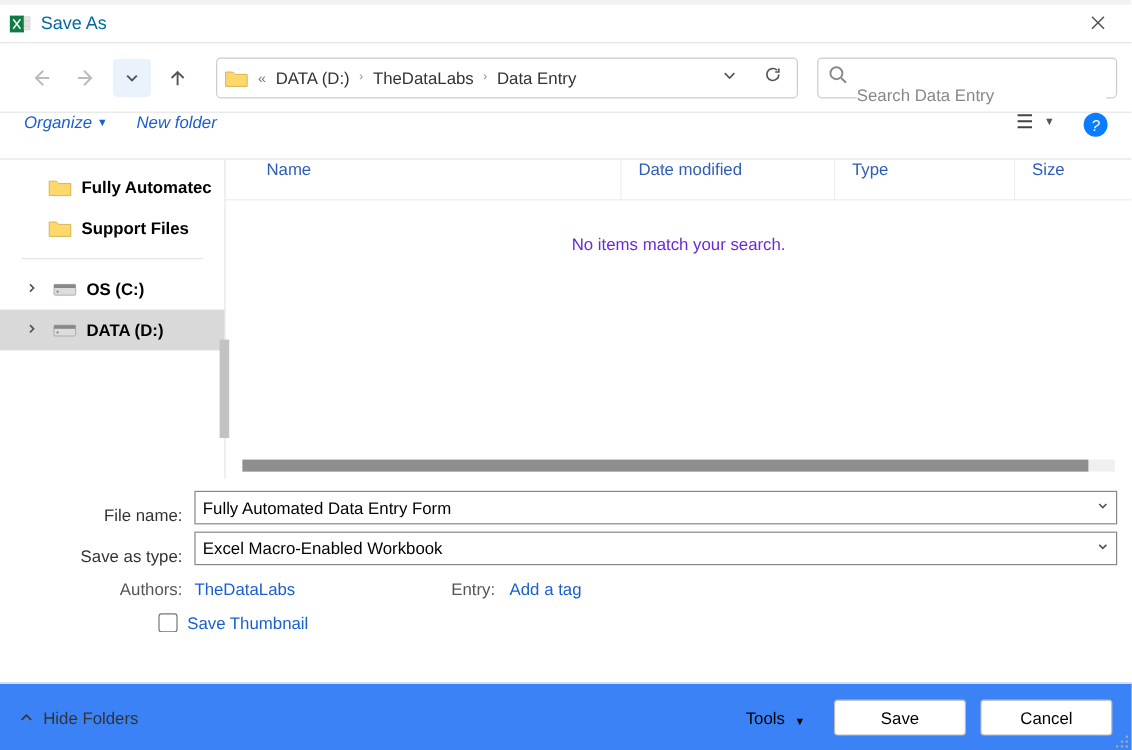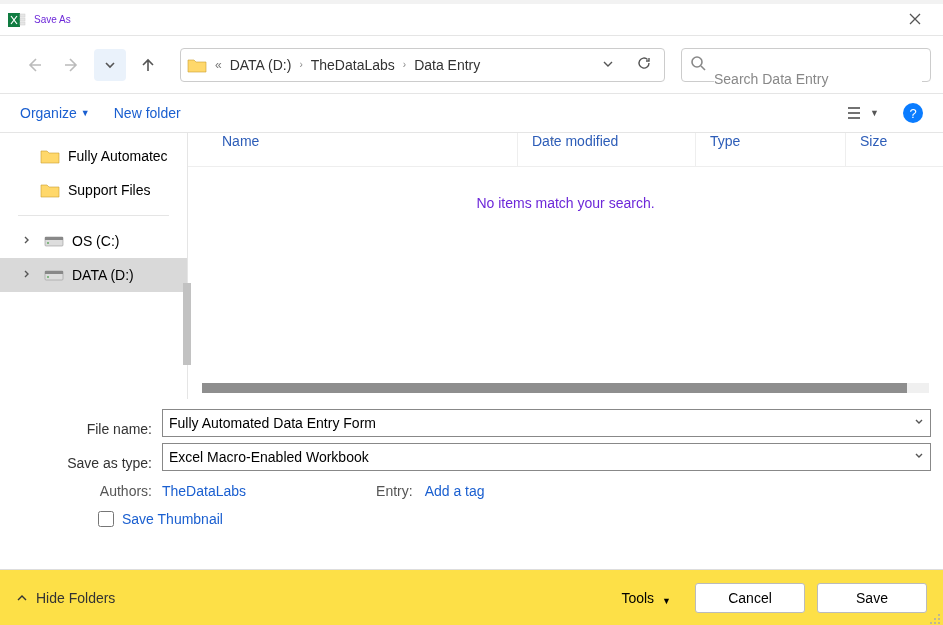--- a/index.html
+++ b/index.html
@@ -7,21 +7,21 @@
 
 
 .top-strip { height: 4px; background: #000; opacity: 0.05; }
 
 
 .titlebar {
   height: 32px; display: flex; align-items: center; padding: 0 8px;
   border-bottom: 1px solid #e5e5e5; background: #fff;
 }
 .titlebar .app-icon { width: 18px; height: 18px; margin-right: 8px; }
-.titlebar .title-text { font-size: 10px; color: #6d28d9; flex: 0 0 auto; }
+.titlebar .title-text { font-size: 15px; color: #0369a1; flex: 0 0 auto; }
 .titlebar .spacer { flex: 1; }
 .titlebar .close { width: 40px; text-align: center; font-size: 14px; color: #666; cursor: pointer; }
 
 
 .nav-row {
   height: 58px; display: flex; align-items: center; padding: 0 12px 0 18px; gap: 6px;
   border-bottom: 1px solid #e5e5e5;
 }
 .nav-btn {
   width: 32px; height: 32px; display: flex; align-items: center; justify-content: center;
@@ -43,33 +43,33 @@
 .searchbox {
   width: 250px; height: 34px; border: 1px solid #ccc; border-radius: 4px; margin-left: 10px;
   display: flex; align-items: center; padding: 0 8px; gap: 8px;
 }
 .searchbox svg { width: 16px; height: 16px; stroke: #888; fill: none; stroke-width: 1.6; }
 .searchbox input { border: none; outline: none; flex: 1; font-size: 14px; color: #333; margin-top: 29px; }
 .searchbox input::placeholder { color: #888; }
 
 
 .toolbar {
-  height: 38px; display: flex; align-items: center; padding: 0 20px; gap: 24px;
+  height: 38px; display: flex; align-items: flex-start; padding: 0 20px; gap: 24px; font-style: italic;
 }
 .toolbar .link { color: #1a5fd0; font-size: 14px; cursor: pointer; display: flex; align-items: center; gap: 4px; }
 .toolbar .link .caret { font-size: 9px; }
 .toolbar .tspacer { flex: 1; }
 .toolbar .view-btn { display: flex; align-items: center; gap: 6px; cursor: pointer; }
 .toolbar .help { width: 20px; height: 20px; border-radius: 50%; background: #0a7cff; color: #fff; font-size: 13px; display: flex; align-items: center; justify-content: center; }
 
 
 .main { display: flex; height: 267px; border-top: 1px solid #e5e5e5; }
 .sidebar { width: 188px; border-right: 1px solid #e5e5e5; padding-top: 6px; position: relative; font-size: 14px; }
 .tree-item { display: flex; align-items: center; height: 34px; padding: 0 8px 0 32px; gap: 8px; cursor: pointer; }
-.tree-item.indent1 { padding-left: 40px; }
+.tree-item.indent1 { padding-left: 40px; font-weight: bold; }
 .tree-item.selected { background: #d9d9d9; }
 .tree-item .exp { width: 14px; text-align: center; color: #666; margin-left: -20px; margin-right: 2px; font-size: 11px; }
 .folder-icon { width: 20px; height: 16px; flex-shrink: 0; }
 .pc-icon { width: 18px; height: 14px; }
 .disk-icon { width: 20px; height: 14px; }
 .sidebar hr { border: none; border-top: 1px solid #e5e5e5; margin: 8px 18px; }
 .scroll-thumb { position: absolute; right: -4px; top: 150px; width: 8px; height: 82px; background: #c2c2c2; border-radius: 0; }
 
 .filepane { flex: 1; display: flex; flex-direction: column; position: relative; }
 .col-headers { height: 34px; display: flex; align-items: center; border-bottom: 1px solid #eee; font-size: 14px; color: #2d5db8; }
@@ -87,27 +87,27 @@
 .formarea { padding: 10px 12px 0 12px; }
 .form-row { display: flex; align-items: flex-end; margin-bottom: 6px; }
 .form-row .lbl { width: 150px; text-align: right; padding-right: 10px; font-size: 14px; color: #333; }
 .form-row .input-wrap, .form-row .select-wrap { flex: 1; height: 28px; border: 1px solid #888; display: flex; align-items: center; padding: 0 6px; background: #fff; position: relative; }
 .form-row input { border: none; outline: none; width: 100%; font-size: 14px; }
 .form-row .dd { position: absolute; right: 6px; color: #555; font-size: 10px; }
 .meta-row { display: flex; align-items: center; margin-top: 12px; margin-bottom: 12px; font-size: 14px; }
 .meta-row .mlbl { width: 150px; text-align: right; padding-right: 10px; color: #555; }
 .meta-row .mval { color: #1a5fd0; cursor: pointer; }
 .meta-row .gap { width: 130px; }
-.check-row { display: flex; align-items: flex-end; margin-left: 86px; gap: 8px; font-size: 14px; color: #1a5fd0; }
+.check-row { display: flex; align-items: flex-end; margin-left: 120px; gap: 8px; font-size: 14px; color: #1a5fd0; }
 .check-row input[type=checkbox] { width: 16px; height: 16px; }
 
 
 .footer {
   position: absolute; bottom: 0; left: 0; right: 0; height: 56px;
-  border-top: 1px solid #ddd; background: #fde047;
+  border-top: 1px solid #ddd; background: #3b82f6;
   display: flex; align-items: center; padding: 0 16px; gap: 12px;
 }
 .hide-folders { display: flex; align-items: center; gap: 8px; font-size: 14px; color: #333; cursor: pointer; }
 .hide-folders svg { width: 12px; height: 12px; }
 .footer .fspacer { flex: 1; }
 .tools { font-size: 14px; display: flex; align-items: flex-end; gap: 8px; cursor: pointer; margin-right: 12px; }
 .btn {
   min-width: 110px; height: 30px; border: 1px solid #bbb; background: #fff; border-radius: 3px;
   font-size: 14px; cursor: pointer;
 }
@@ -311,22 +311,22 @@
     <svg viewBox="0 0 12 12">
         <path d="M2 8 L6 4 L10 8" stroke="#333" fill="none" stroke-width="1.4"></path>
       </svg>
     <span>Hide Folders</span>
   </div>
   <div class="fspacer"></div>
   <div class="tools">
     <span>Tools</span>
     <span style="font-size:9px">▼</span>
   </div>
+  <button class="btn">Save</button>
   <button class="btn">Cancel</button>
-  <button class="btn">Save</button>
   <span class="resize-grip">
     <svg viewBox="0 0 12 12">
         <circle cx="10" cy="6" r="1" fill="#aaa"></circle>
         <circle cx="6" cy="10" r="1" fill="#aaa"></circle>
         <circle cx="10" cy="10" r="1" fill="#aaa"></circle>
         <circle cx="10" cy="2" r="1" fill="#aaa"></circle>
         <circle cx="2" cy="10" r="1" fill="#aaa"></circle>
         <circle cx="6" cy="6" r="1" fill="#aaa"></circle>
       </svg>
   </span>

